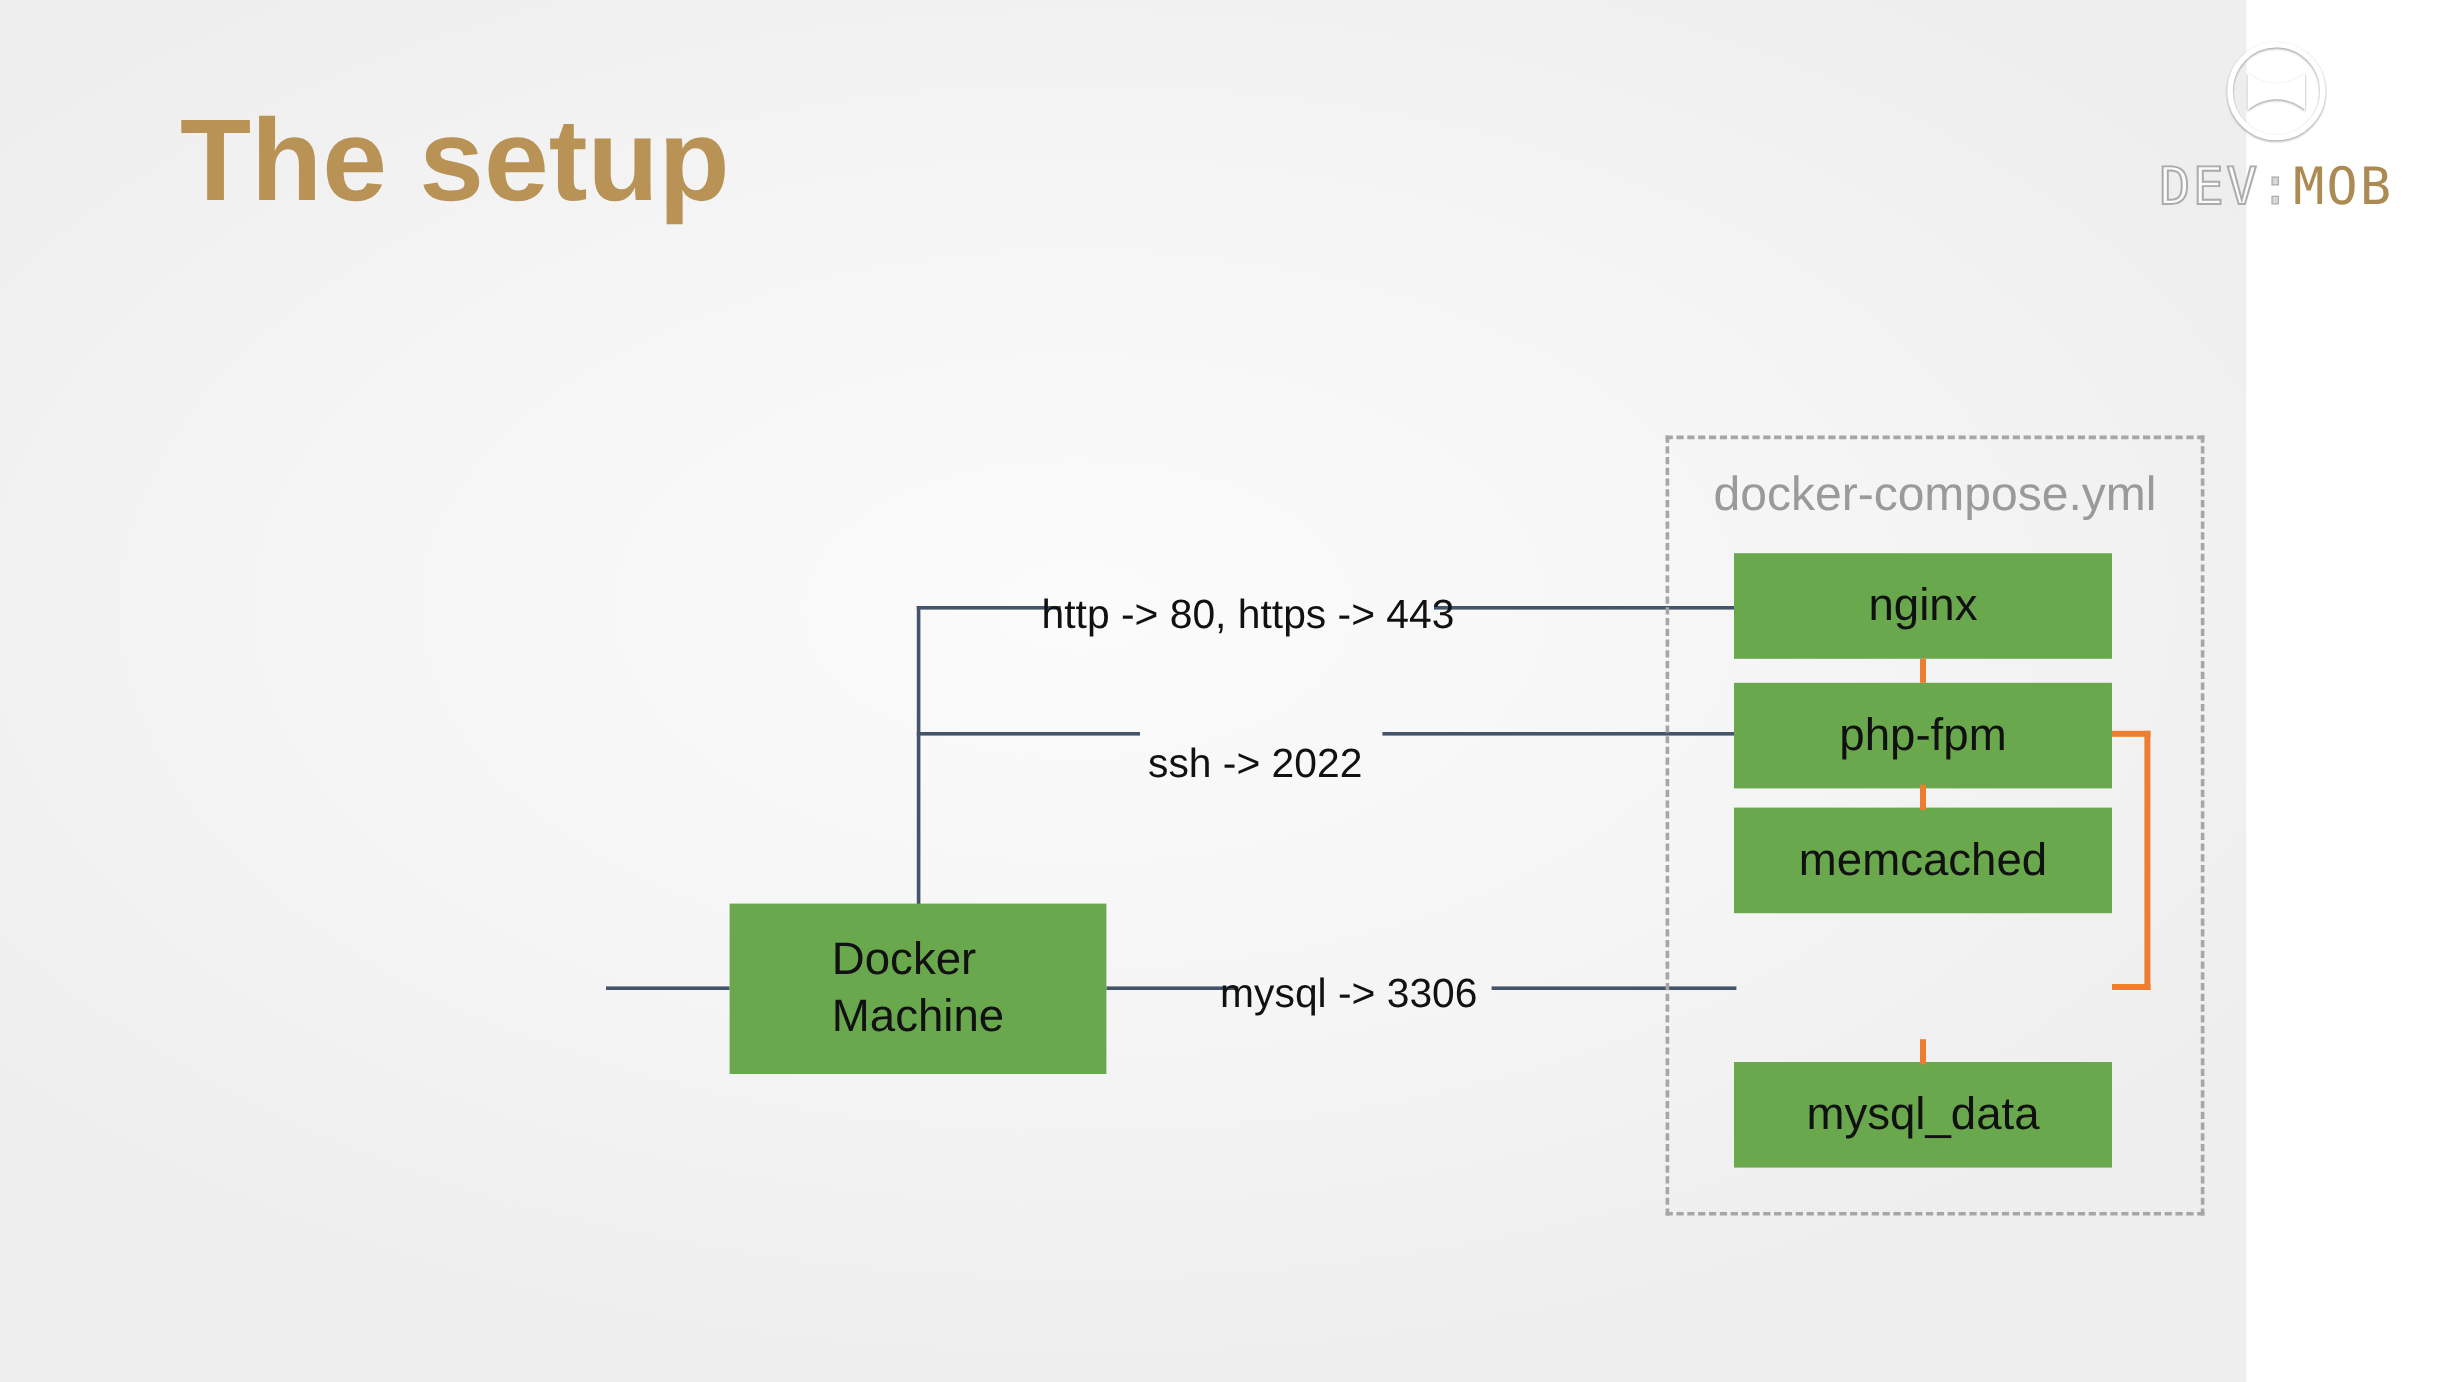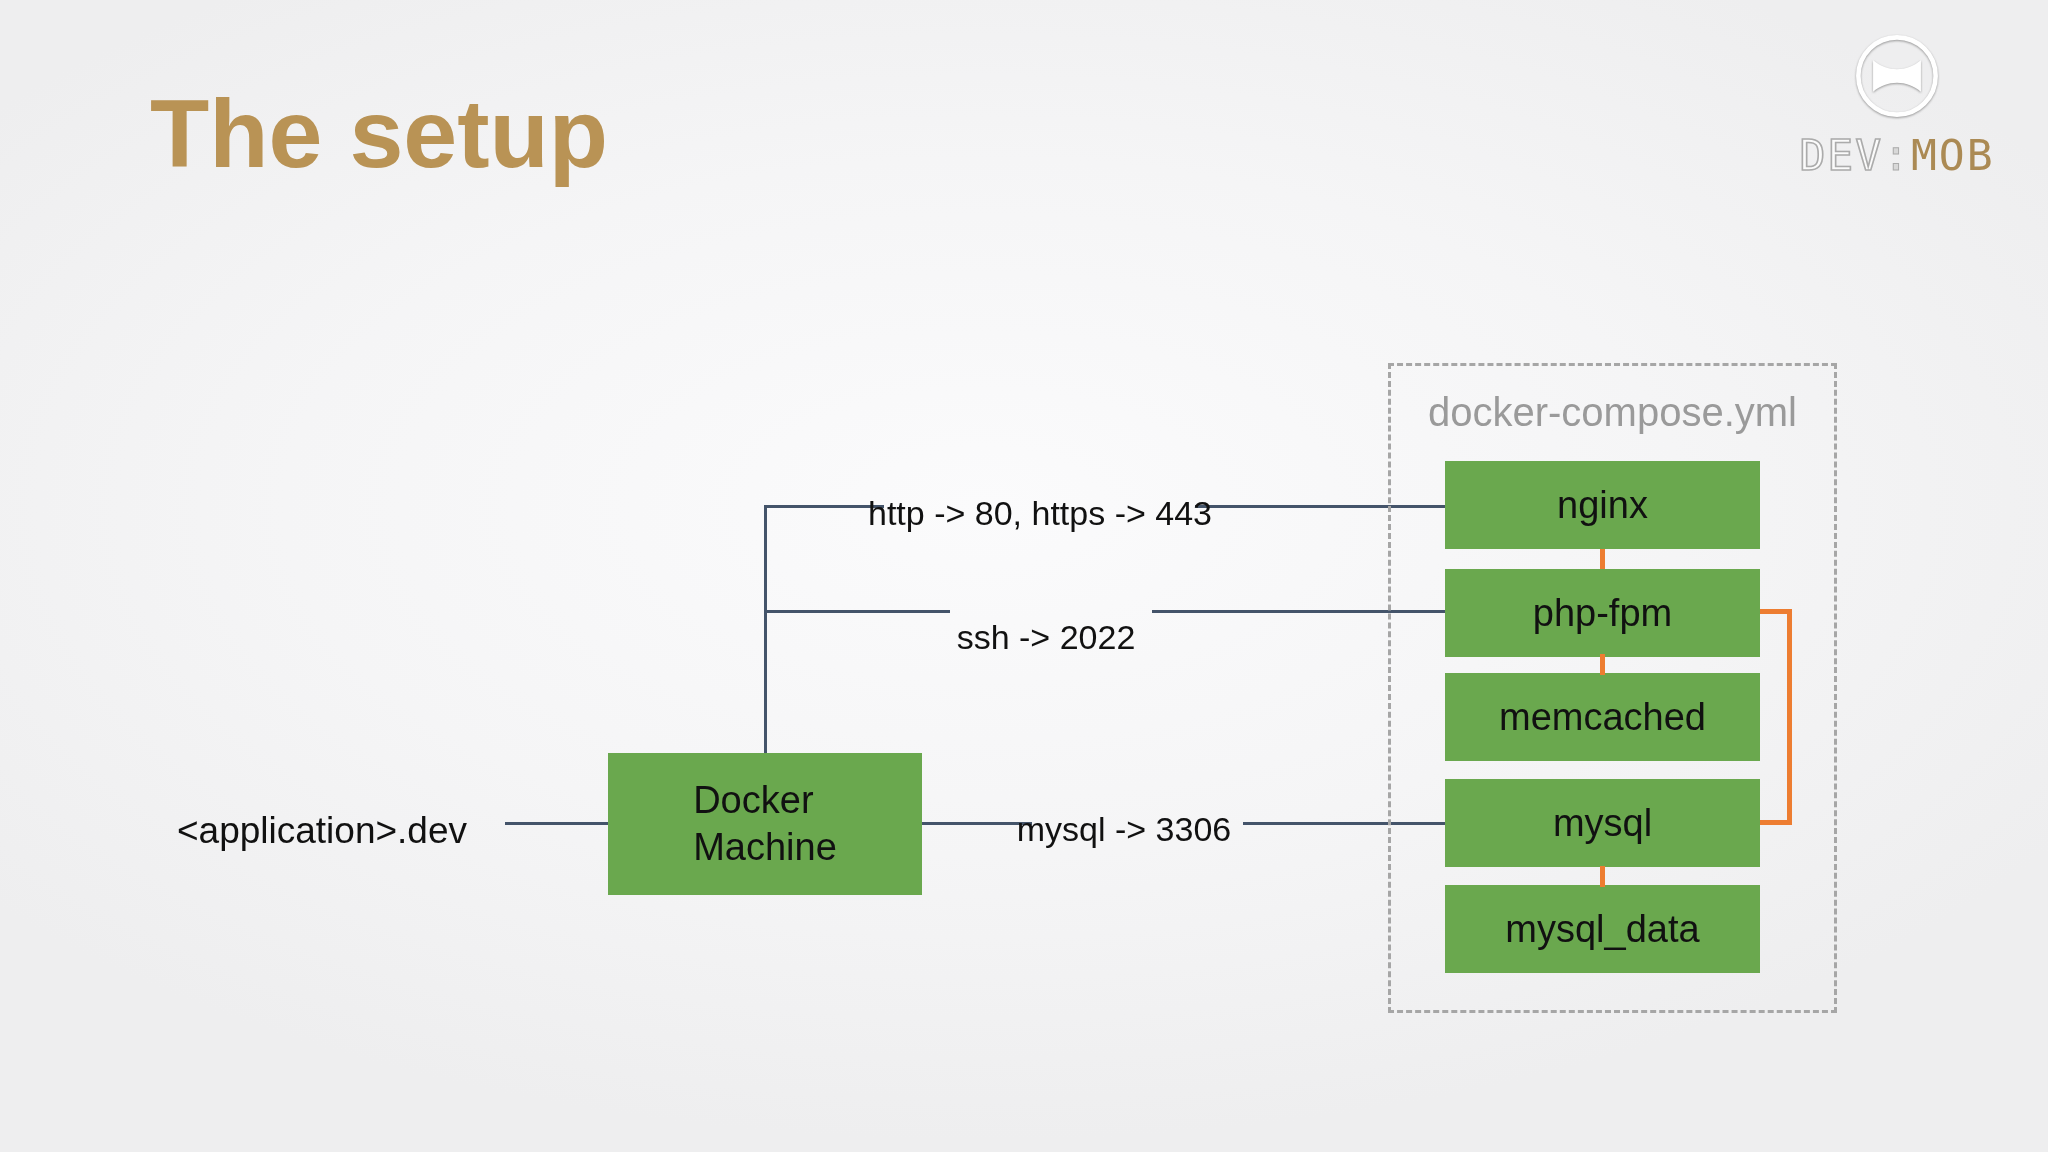--- a/index.html
+++ b/index.html
@@ -1,18 +1,18 @@
 <!DOCTYPE html>
 <html><head>
 <meta charset="utf-8">
 <style>
   html,body{margin:0;padding:0;}
   body{width:2048px;height:1152px;overflow:hidden;
        font-family:"Liberation Sans",sans-serif;}
-  .slide{position:relative;width:2048px;height:1152px;
+  .slide{position:relative;width:1872px;height:1152px;
          background:radial-gradient(ellipse 62% 55% at 48% 44%, #fbfbfc 0%, #f5f5f6 55%, #eeeeef 100%);}
 
   
   .page-title{position:absolute;left:150px;top:78px;
               font-size:97px;font-weight:bold;color:#b99355;letter-spacing:0px;}
 
   
   .logo{position:absolute;left:1772px;top:30px;width:250px;text-align:center;}
   .logo-ring{display:inline-block;width:92px;height:92px;}
   .logo-text{margin-top:4px;font-family:"DejaVu Sans Mono",monospace;
@@ -76,21 +76,20 @@
   <div class="logo">
     <span class="logo-ring">
       <svg width="92" height="92" viewBox="0 0 100 100" style="filter:drop-shadow(0 1px 1px rgba(120,120,120,.75));">
         <circle cx="50" cy="50" r="42" fill="none" stroke="#ffffff" stroke-width="5"></circle>
         <path d="M24 33 C40 46 60 46 76 33 L76 67 C60 54 40 54 24 67 Z" fill="#ffffff"></path>
       </svg>
     </span>
     <div class="logo-text"><span class="logo-dev">DEV</span><span class="logo-colon">:</span><span class="logo-mob">MOB</span></div>
   </div>
 
-  <div class="client-label">&lt;application&gt;.dev</div>
 
   <div class="hline l-app"></div>
   <div class="vline l-branch"></div>
   <div class="hline l-http-a"></div>
   <div class="hline l-http-b"></div>
   <div class="hline l-ssh-a"></div>
   <div class="hline l-ssh-b"></div>
   <div class="hline l-sql-a"></div>
   <div class="hline l-sql-b"></div>
 
@@ -104,21 +103,20 @@
       <div>Machine</div>
     </div>
   </div>
 
   <div class="compose"></div>
   <div class="compose-title">docker-compose.yml</div>
 
   <div class="gbox svc svc0">nginx</div>
   <div class="gbox svc svc1">php-fpm</div>
   <div class="gbox svc svc2">memcached</div>
-  <div class="gbox svc svc3">mysql</div>
   <div class="gbox svc svc4">mysql_data</div>
 
   <div class="oline o-1"></div>
   <div class="oline o-2"></div>
   <div class="oline o-3"></div>
   <div class="oline o-br-top"></div>
   <div class="oline o-br-v"></div>
   <div class="oline o-br-bot"></div>
 
 </div>

